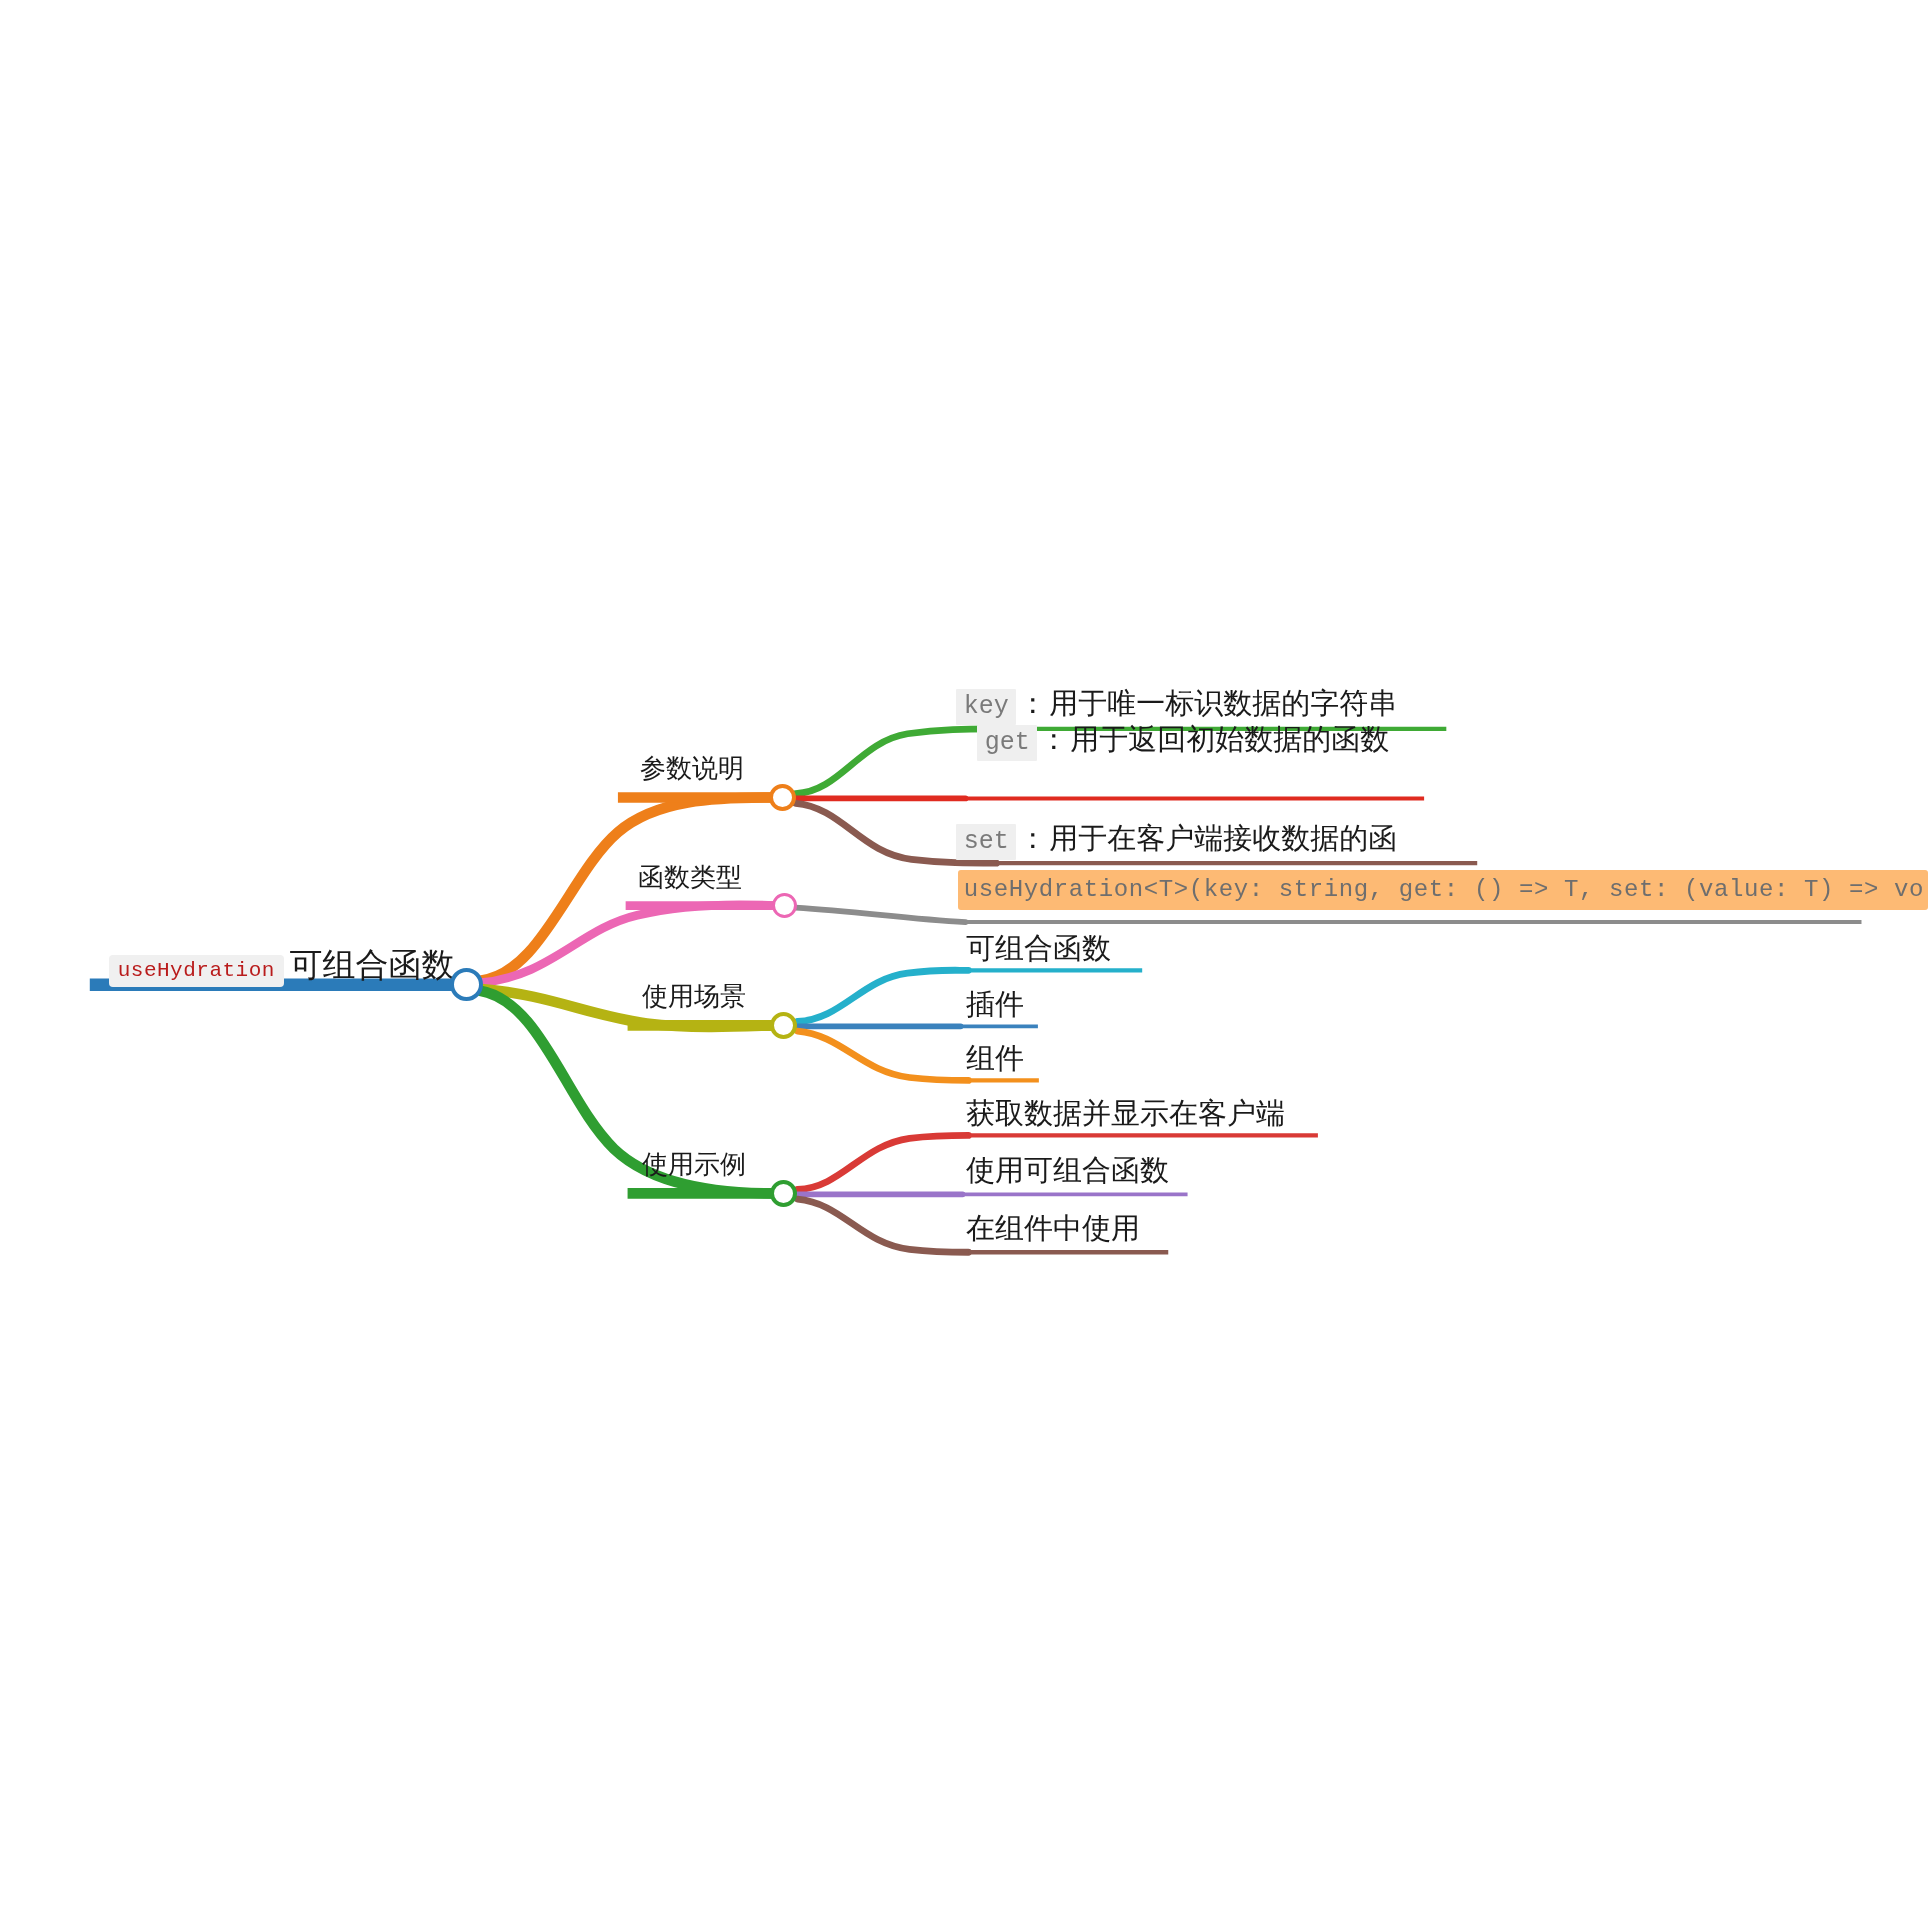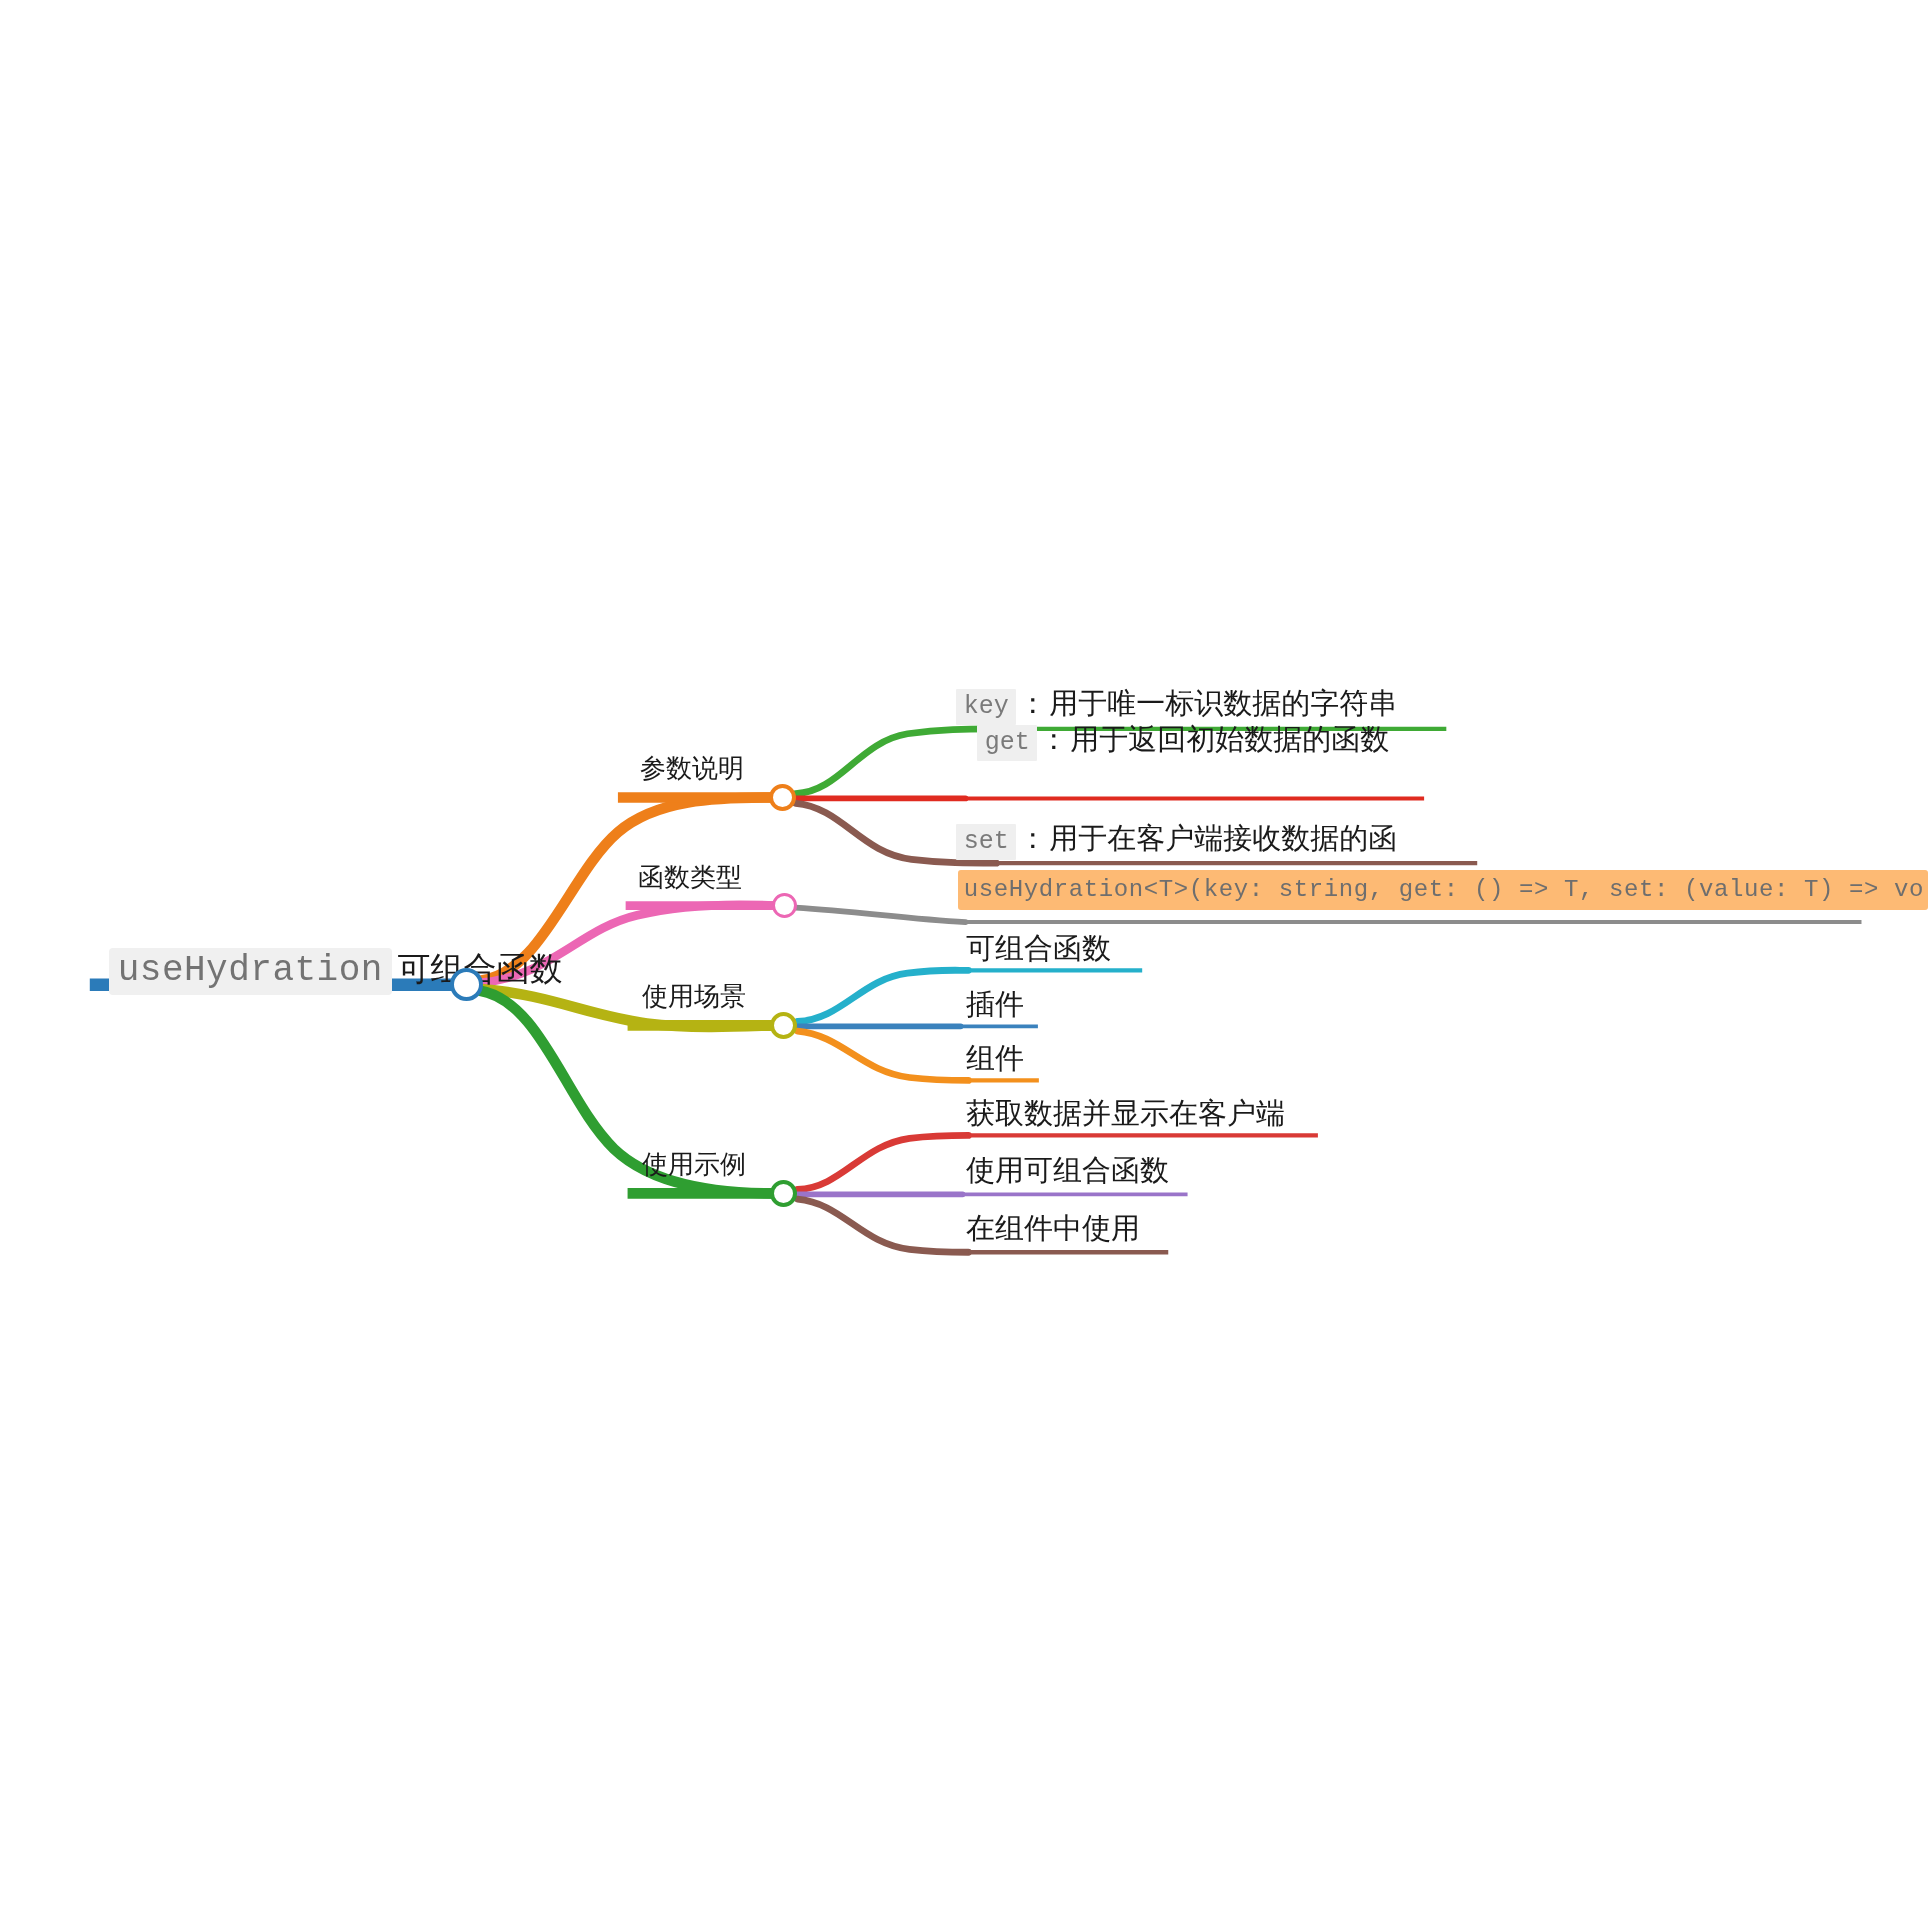--- a/index.html
+++ b/index.html
@@ -38,22 +38,22 @@
   }
   .root-label {
     font-size: 33px;
     display: flex;
     align-items: baseline;
     gap: 5.8px;
   }
   .code-chip {
     font-family: "Liberation Mono", "DejaVu Sans Mono", monospace;
     background: #f0f0f0;
-    color: #737373;
-    font-size: 36px;
+    color: #b91c1c;
+    font-size: 21px;
     padding: 4.8px 8.7px 5.8px 8.7px;
     border-radius: 3.9px;
     letter-spacing: 0.5px;
   }
   .branch-label {
     font-size: 26px;
   }
   .leaf-label {
     font-size: 29px;
   }

